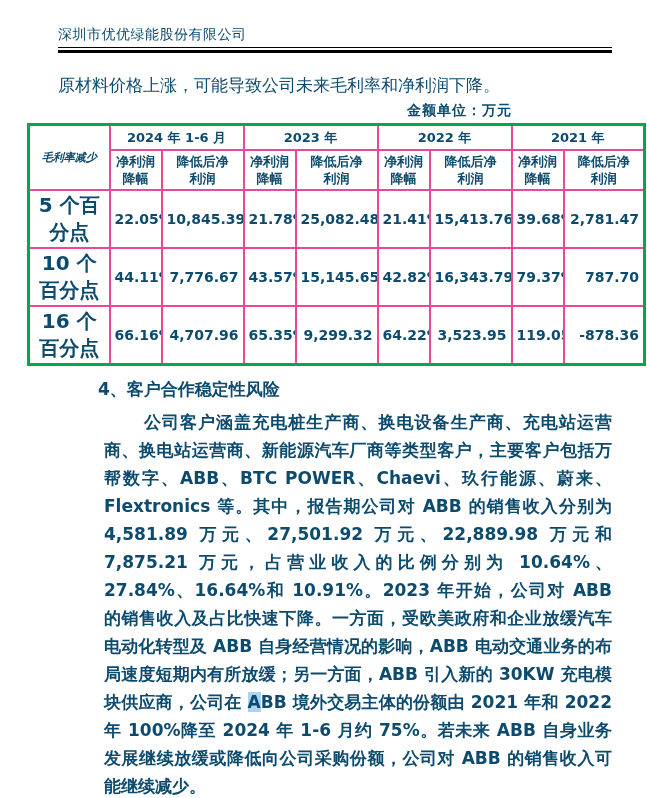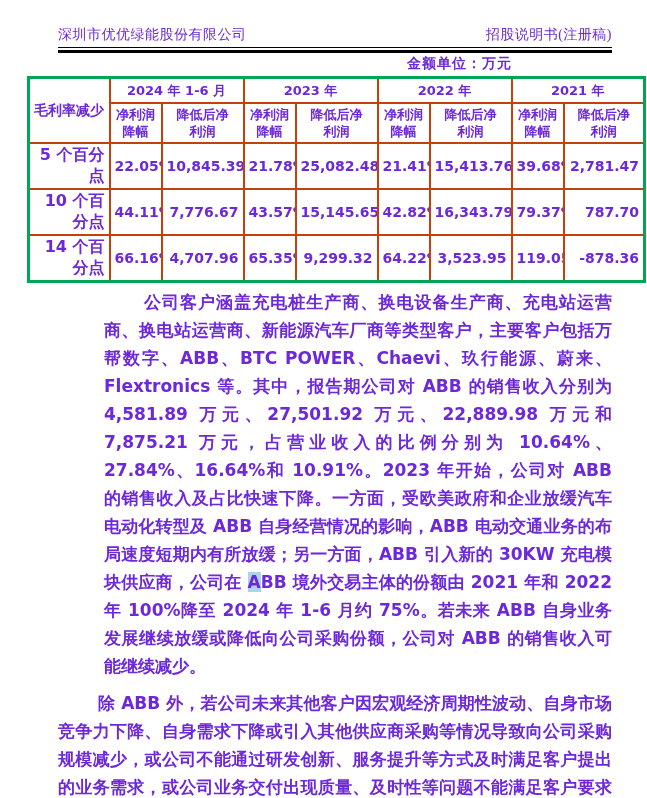--- a/index.html
+++ b/index.html
@@ -1,19 +1,19 @@
 <!DOCTYPE html>
 <html><head>
 <meta charset="utf-8">
 <style>
   html,body{margin:0;padding:0;background:#ffffff;}
   .page{
     width:647px;height:798px;background:#fff;box-sizing:border-box;
     padding:26px 35px 0 58px;overflow:hidden;position:relative;
-    font-family:"Liberation Serif",serif;color:#6d28d9;
+    font-family:"Liberation Serif",serif;color:#0c4a6e;
   }
   .header{
     display:flex;justify-content:space-between;align-items:flex-end;
     font-size:14px;letter-spacing:.5px;
   }
   .header-rule{
     margin-top:3px;height:2px;
     border-top:1.5px solid #000;border-bottom:3.5px solid #000;
   }
   .p{
@@ -26,43 +26,43 @@
   .p2{margin-top:9px;}
   .table-zone{width:497px;margin-left:-31px;margin-top:2px;}
   .unit-note{
     text-align:right;font-weight:bold;font-size:14px;letter-spacing:1px;
     padding-right:12px;margin-bottom:3px;font-family:"DejaVu Sans",sans-serif;
   }
   table.sens{
     width:618px;border-collapse:collapse;table-layout:fixed;
     font-family:"DejaVu Sans",sans-serif;font-weight:bold;
   }
-  table.sens td{border:2px solid #c2410c;padding:1px 4px;overflow:hidden;}
+  table.sens td{border:2px solid #ec4899;padding:1px 4px;overflow:hidden;}
   table.sens{border:3px solid #00a651;}
   td.yr{font-size:13px;text-align:center;height:21px;}
   td.sub{font-size:13px;text-align:center;white-space:pre-line;line-height:17px;height:36px;margin-left:36px;}
-  td.corner{font-size:14px;}
-  td.rowlabel{font-size:16px;text-align:right;height:22px;padding-left:5px;}
+  td.corner{font-size:11px;text-align:center;font-style:italic;}
+  td.rowlabel{font-size:20px;text-align:center;height:22px;padding-left:5px;}
   td.num{font-size:14px;text-align:right;padding-right:6px;}
   .heading{margin-top:9px;}
   .p3{margin-top:5px;margin-left:46px;}
   .p4{margin-top:9px;}
   .hl{background:#abd5ee;}
 </style>
 </head>
 <body>
 
 <div class="page">
 
   <div class="header">
     <span>深圳市优优绿能股份有限公司</span>
-    <span>招股说明书(注册稿)</span>
   </div>
   <div class="header-rule"></div>
 
+  <p class="p plain">原材料价格上涨，可能导致公司未来毛利率和净利润下降。</p>
 
 
   <div class="table-zone">
     <div class="unit-note">金额单位：万元</div>
 
     <table class="sens">
       <colgroup>
         <col style="width:81px">
         <col style="width:52px">
           <col style="width:82px">
@@ -115,32 +115,33 @@
           <td class="num">44.11%</td>
           <td class="num">7,776.67</td>
           <td class="num">43.57%</td>
           <td class="num">15,145.65</td>
           <td class="num">42.82%</td>
           <td class="num">16,343.79</td>
           <td class="num">79.37%</td>
           <td class="num">787.70</td>
         </tr>
         <tr>
-          <td class="rowlabel">14 个百分点</td>
+          <td class="rowlabel">16 个百分点</td>
           <td class="num">66.16%</td>
           <td class="num">4,707.96</td>
           <td class="num">65.35%</td>
           <td class="num">9,299.32</td>
           <td class="num">64.22%</td>
           <td class="num">3,523.95</td>
           <td class="num">119.05%</td>
           <td class="num">-878.36</td>
         </tr>
       </tbody>
     </table>
   </div>
 
+  <p class="p bold indent heading">4、客户合作稳定性风险</p>
 
   <p class="p bold indent p3"><span>公司客户涵盖充电桩生产商、换电设备生产商、充电站运营商、换电站运营商、新能源汽车厂商等类型客户，主要客户包括万帮数字、ABB、BTC POWER、Chaevi、玖行能源、蔚来、Flextronics 等。其中，报告期公司对 ABB 的销售收入分别为 4,581.89 万元、27,501.92 万元、22,889.98 万元和 7,875.21 万元，占营业收入的比例分别为 10.64%、27.84%、16.64%和 10.91%。2023 年开始，公司对 ABB 的销售收入及占比快速下降。一方面，受欧美政府和企业放缓汽车电动化转型及 ABB 自身经营情况的影响，ABB 电动交通业务的布局速度短期内有所放缓；另一方面，ABB 引入新的 30KW 充电模块供应商，公司在 </span><span class="hl">A</span><span>BB 境外交易主体的份额由 2021 年和 2022 年 100%降至 2024 年 1-6 月约 75%。若未来 ABB 自身业务发展继续放缓或降低向公司采购份额，公司对 ABB 的销售收入可能继续减少。</span></p>
 
   <p class="p bold indent p4">除 ABB 外，若公司未来其他客户因宏观经济周期性波动、自身市场竞争力下降、自身需求下降或引入其他供应商采购等情况导致向公司采购规模减少，或公司不能通过研发创新、服务提升等方式及时满足客户提出的业务需求，或公司业务交付出现质量、及时性等问题不能满足客户要求等情形，将会对公司与客户合作稳定性造成不利影响，进而影响公司经营稳定性。</p>
 
 </div>
 
 </body></html>

